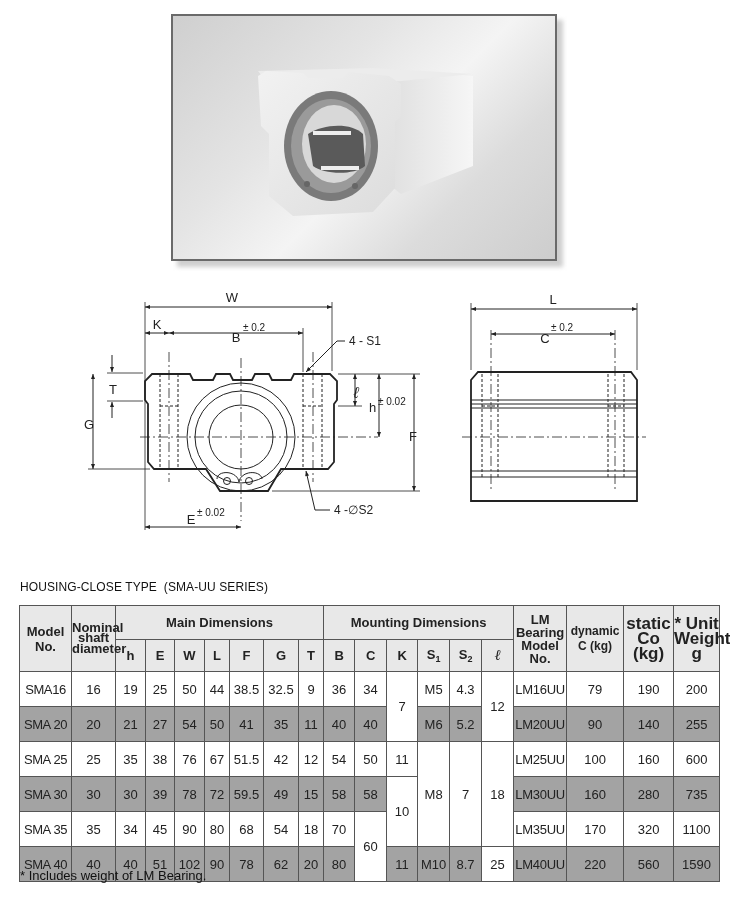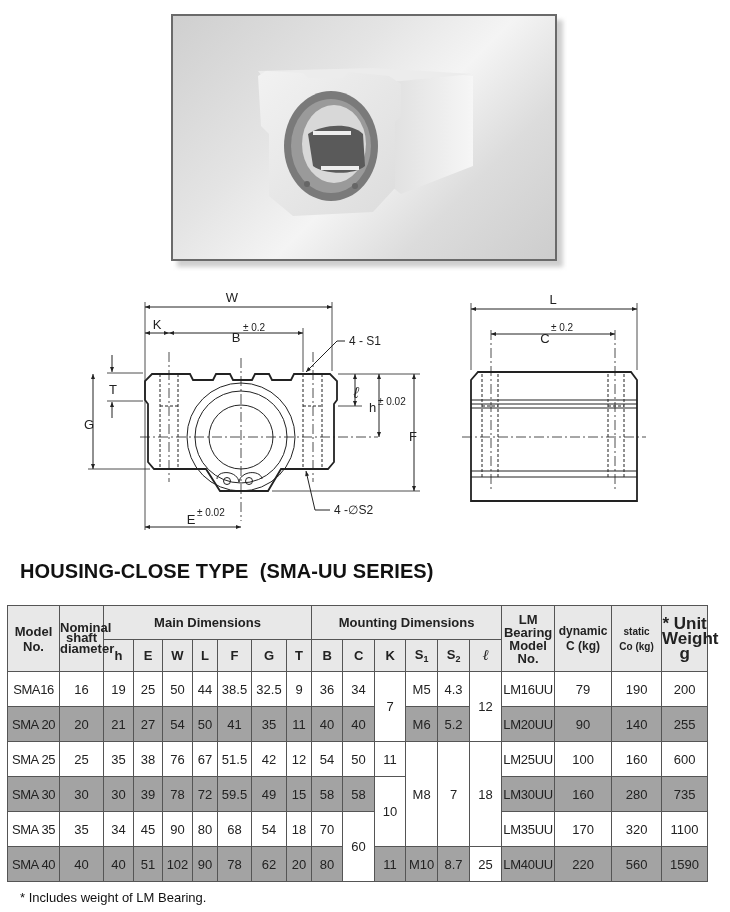--- a/index.html
+++ b/index.html
@@ -13,40 +13,40 @@
            border: 2px solid #6a6a6a;
            background: linear-gradient(135deg, #cfcfcf 0%, #e4e4e4 35%, #f4f4f4 55%, #dcdcdc 75%, #cdcdcd 100%);
            overflow: hidden; }
   .photo svg { position: absolute; left: 0; top: 0; }
 
   
   .drawing { position: absolute; left: 0; top: 280px; }
   .dim-text { font-family: "Liberation Sans", sans-serif; fill: #222; }
 
   
-  .table-title { position: absolute; left: 20px; top: 560px; font-size: 20px; font-weight: bold;
+  .table-title { position: absolute; left: 20px; top: 580px; font-size: 12px; font-weight: normal;
                  letter-spacing: 0.1px; color: #111; white-space: pre; }
 
   
-  table.spec { position: absolute; left: 7px; top: 605px; border-collapse: collapse;
+  table.spec { position: absolute; left: 19px; top: 605px; border-collapse: collapse;
                table-layout: fixed; width: 700px; }
   table.spec td, table.spec th { border: 1.5px solid #555; text-align: center; vertical-align: middle;
                padding: 0; font-size: 13px; color: #222; font-weight: normal; }
   table.spec th { background: #e8e8e8; font-weight: bold; color: #222; }
   th.grp { height: 33px; font-size: 13.5px; }
   th.sub { height: 31px; font-size: 13px; }
   th.multi { font-size: 12px; line-height: 13px; }
   th.nominal { font-size: 11px; line-height: 10.5px; }
   table.spec td { height: 34px; }
   tr.shade td.sh { background: #a3a3a3; }
   td.model { font-size: 12px; letter-spacing: -0.4px; }
   td.lm { font-size: 12px; letter-spacing: -0.3px; margin-top: 16px; }
   sub { font-size: 9px; vertical-align: -3px; }
 
-  .footnote { position: absolute; left: 20px; top: 890px; font-size: 13px; color: #111; }
+  .footnote { position: absolute; left: 20px; top: 868px; font-size: 13px; color: #111; }
 </style>
 </head>
 <body>
 
 <div class="photo-shadow"></div>
 <div class="photo">
   <svg width="382" height="243" viewBox="0 0 382 243">
     <defs>
       <linearGradient id="blk" x1="0" y1="0" x2="1" y2="1">
         <stop offset="0" stop-color="#f2f2f2"></stop>
@@ -227,21 +227,21 @@
       <th rowspan="2" class="multi">
         <span>LM</span><br>
         <span>Bearing</span><br>
         <span>Model</span><br>
         <span>No.</span>
       </th>
       <th rowspan="2" class="multi" style="font-size:12px;line-height:15px;">
         <span>dynamic</span><br>
         <span>C (kg)</span>
       </th>
-      <th rowspan="2" class="multi" style="font-size:10px;line-height:15px;">
+      <th rowspan="2" class="multi" style="font-size:17px;line-height:15px;">
         <span>static</span><br>
         <span>Co (kg)</span>
       </th>
       <th rowspan="2" class="multi" style="font-size:17px;line-height:15px;">
         <span>* Unit</span><br>
         <span>Weight</span><br>
         <span>g</span>
       </th>
     </tr>
     <tr>

